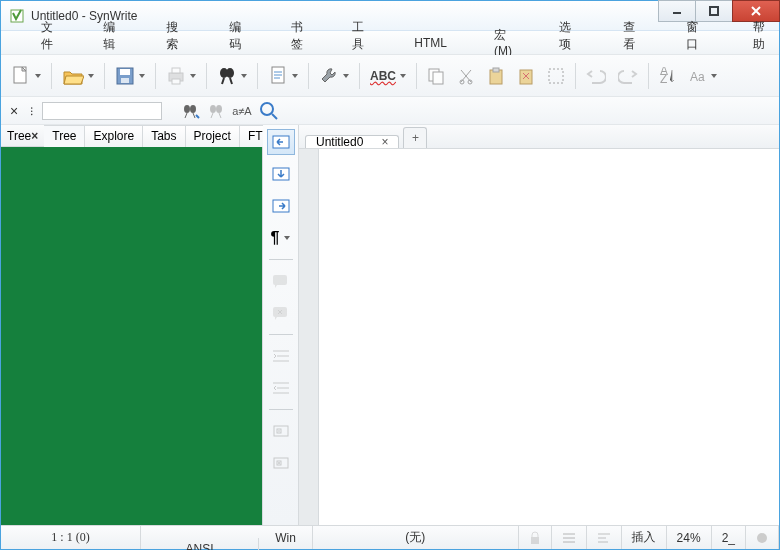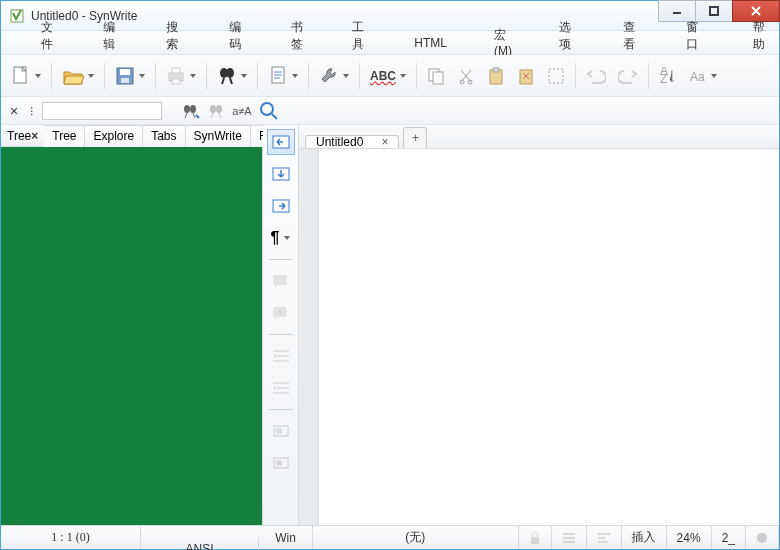--- a/index.html
+++ b/index.html
@@ -257,21 +257,21 @@
     <div class="panel-left">
       <div class="panel-head">
         <span>Tree</span>
         <span class="close">×</span>
       </div>
       <div class="panel-body"></div>
       <div class="panel-tabs">
         <div class="ptab active">Tree</div>
         <div class="ptab">Explore</div>
         <div class="ptab">Tabs</div>
-        <div class="ptab">SynWrite</div>
+        <div class="ptab">Project</div>
         <div class="ptab">FTP</div>
       </div>
     </div>
 
     <div class="vstrip">
       <div class="vbtn sel">
           <svg width="20" height="18">
             <rect x="2" y="3" width="16" height="12" fill="#fff" stroke="#3a7bc8"></rect>
             <path d="M12 9H6m0 0l3-3m-3 3l3 3" stroke="#3a7bc8" stroke-width="1.5" fill="none"></path>
           </svg>

